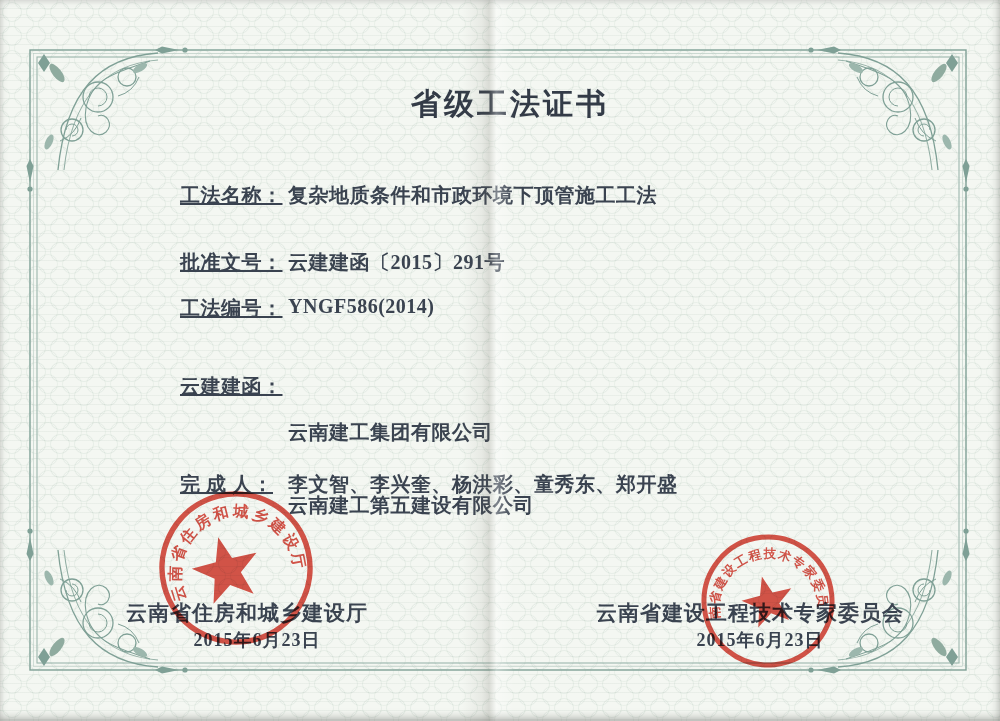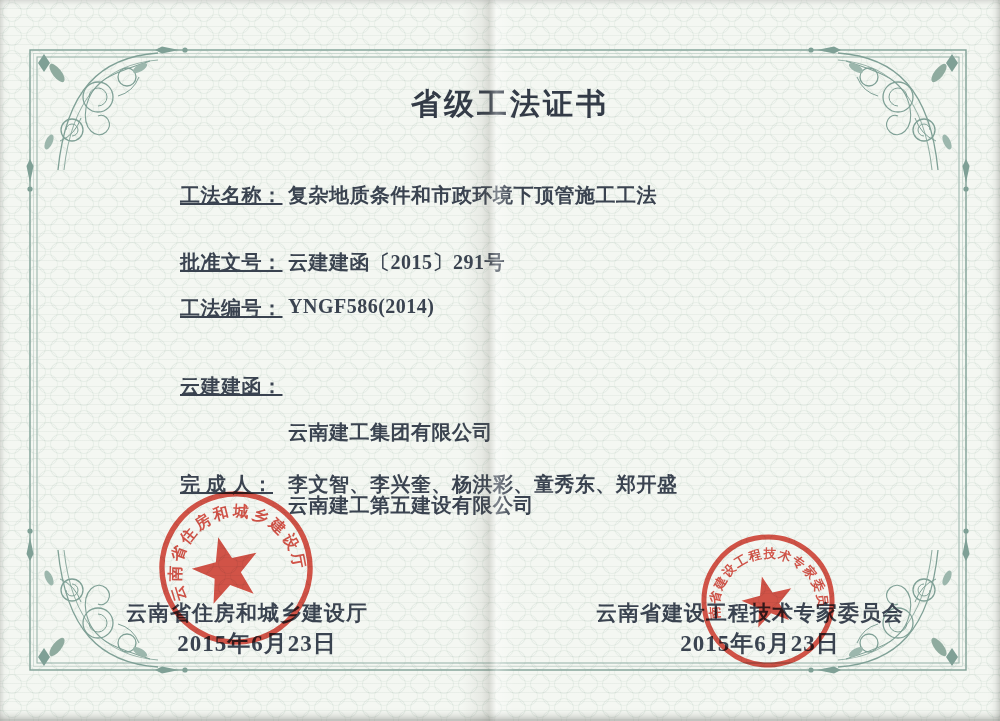--- a/index.html
+++ b/index.html
@@ -37,21 +37,21 @@
     text-align:center;font-size:30px;font-weight:700;letter-spacing:3px;
     color:#333b47;transform:translateX(10px);
   }
   .field-row{position:absolute;left:160px;font-size:20px;font-weight:700;white-space:pre;}
   .field-label{display:inline-block;width:108px;vertical-align:top;letter-spacing:0.5px;text-decoration:underline;}
   .field-value{display:inline-block;vertical-align:top;letter-spacing:0.5px;}
   .field-value .line{line-height:27px;}
   .row-1{top:159px}.row-2{top:226px}.row-3{top:272px}.row-4{top:350px}.row-5{top:448px}
   .issuer{position:absolute;font-weight:700;white-space:nowrap;transform:translateX(-50%);}
   .issuer-name{font-size:21px;letter-spacing:1px;top:599px;}
-  .issuer-date{font-size:23px;letter-spacing:1px;top:628px;text-align:right;}
+  .issuer-date{font-size:18px;letter-spacing:1px;top:628px;text-align:right;}
   .iss-l-name{left:247px}.iss-l-date{left:257px}
   .iss-r-name{left:750px}.iss-r-date{left:760px}
   .seal{position:absolute;mix-blend-mode:multiply;opacity:0.85;}
   .seal-left{left:156px;top:488px;transform:rotate(-14deg);}
   .seal-right{left:698px;top:531px;transform:rotate(-6deg);}
 </style>
 </head>
 <body>
 
 <div class="paper">

